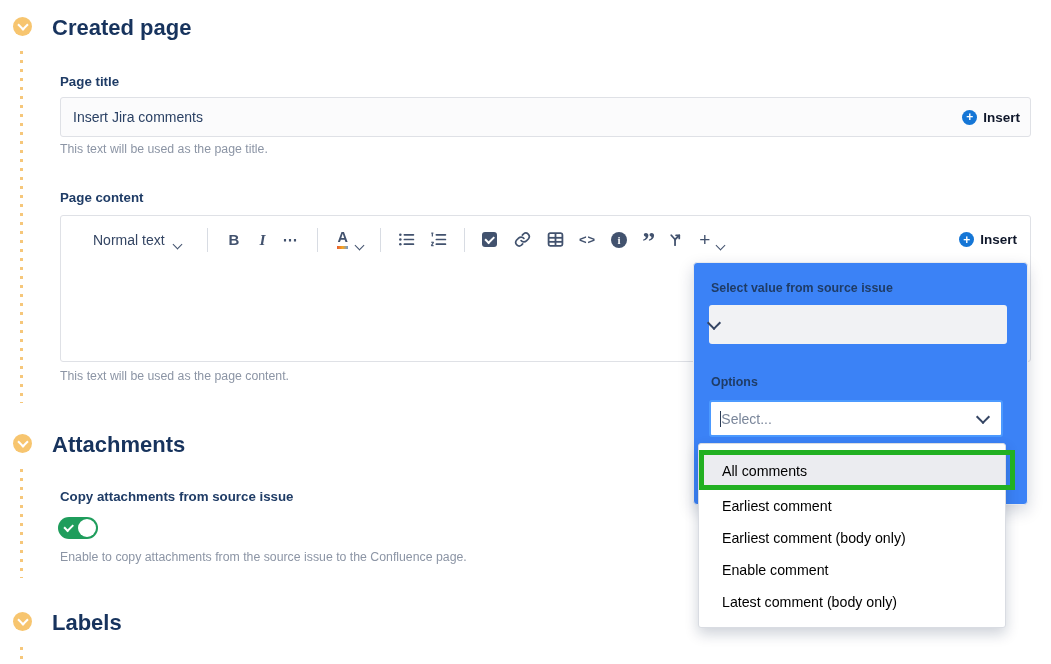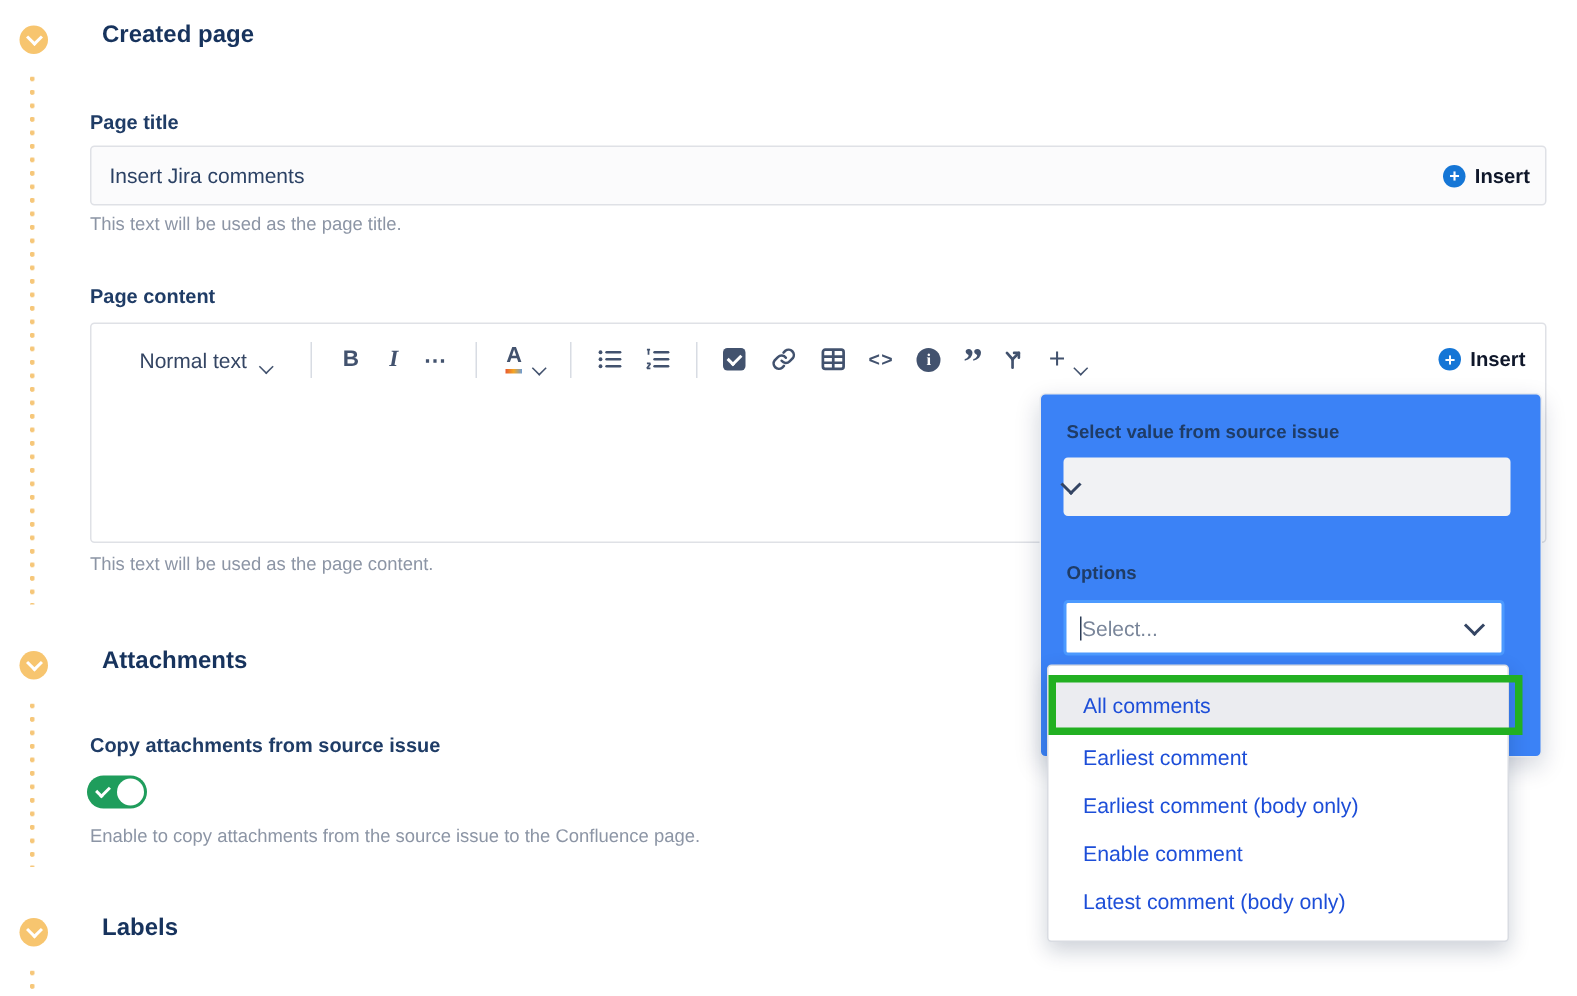--- a/index.html
+++ b/index.html
@@ -8,21 +8,21 @@
 
   
   .rail-circle{position:absolute;left:13px;width:19px;height:19px;border-radius:50%;
        background:#F7C56F;display:flex;align-items:center;justify-content:center;}
   .rail-circle .chev{width:6px;height:6px;border-right:2px solid #fff;border-bottom:2px solid #fff;
        transform:rotate(45deg);margin-top:-3px;}
   .dots{position:absolute;left:20px;width:3px;
        background-image:radial-gradient(circle at 1.5px 1.5px,#F6C77A 1.5px,transparent 1.9px);
        background-size:3px 9px;background-repeat:repeat-y;}
 
-  .section-title{position:absolute;left:68px;font-size:16px;font-weight:700;color:#17335d;}
+  .section-title{position:absolute;left:52px;font-size:22px;font-weight:700;color:#17335d;}
   .field-label{position:absolute;left:60px;font-size:13.3px;font-weight:700;color:#1f3c66;}
   .help-text{position:absolute;left:60px;font-size:12.3px;color:#8C95A5;}
 
   
   .title-input{position:absolute;left:60px;top:97px;width:971px;height:40px;box-sizing:border-box;
        border:1px solid #dfe1e6;border-radius:3px;background:#fbfbfc;display:flex;align-items:center;}
   .title-input input{flex:1;border:none;outline:none;background:transparent;
        font-family:inherit;font-size:14px;color:#2b4164;padding:0 0 0 12px;}
 
   .insert-btn{display:flex;align-items:center;gap:6px;cursor:pointer;}
@@ -72,21 +72,21 @@
        background:#fff;border:2px solid #4C9AFF;border-radius:3px;display:flex;align-items:center;cursor:text;}
   .opt-select .caret-bar{width:1.3px;height:16px;background:#2b3b55;margin-left:9px;}
   .opt-select .ph{font-size:14px;color:#7a869a;flex:1;}
   .opt-select .sel-chev{margin-right:13px;}
 
   
   .menu{position:absolute;left:698px;top:443px;width:308px;box-sizing:border-box;background:#fff;
        border:1px solid #d9dce2;border-radius:3px;box-shadow:0 6px 14px rgba(9,30,66,.2);
        padding:8px 0 9px 0;z-index:8;}
   .menu-item{height:32px;display:flex;align-items:center;padding-left:23px;
-       font-size:14.2px;color:#1d4ed8;cursor:pointer;}
+       font-size:14.2px;color:#000000;cursor:pointer;}
   .menu-item.highlight{height:38px;background:#ebecf0;}
   .green-frame{position:absolute;left:699px;top:450px;width:316px;height:40px;box-sizing:border-box;
        border:5px solid #22b022;z-index:9;pointer-events:none;}
 
   
   .toggle{position:absolute;left:58px;top:517px;width:40px;height:22px;border-radius:11px;
        background:#1f9d5c;cursor:pointer;}
   .toggle .knob{position:absolute;right:2px;top:2px;width:18px;height:18px;border-radius:50%;background:#fff;}
   .toggle .check{position:absolute;left:6px;top:7px;width:7px;height:3.5px;
        border-left:2px solid #fff;border-bottom:2px solid #fff;transform:rotate(-45deg);}

